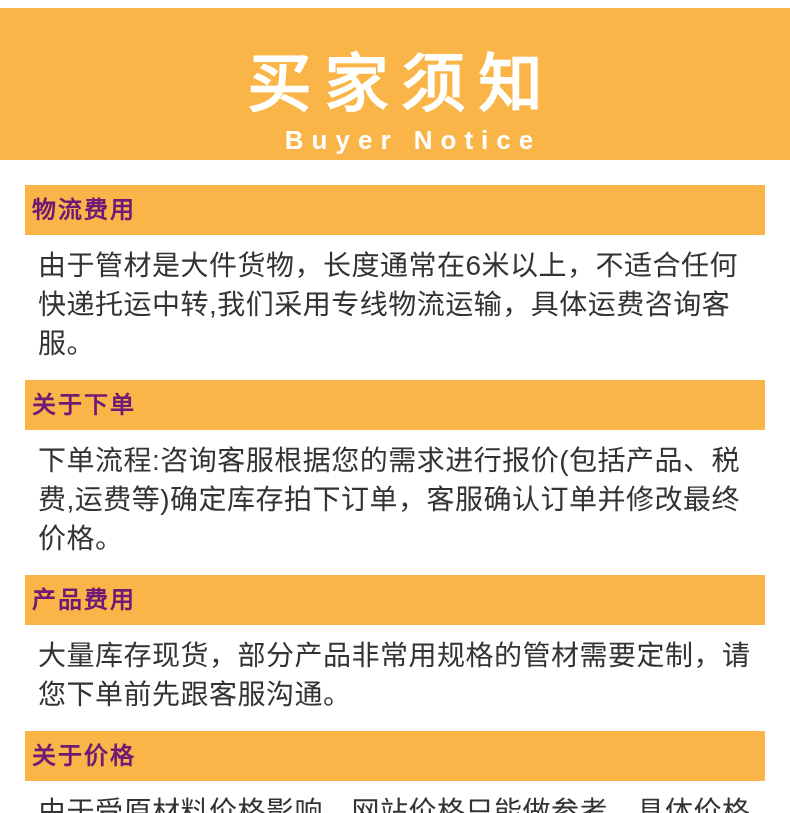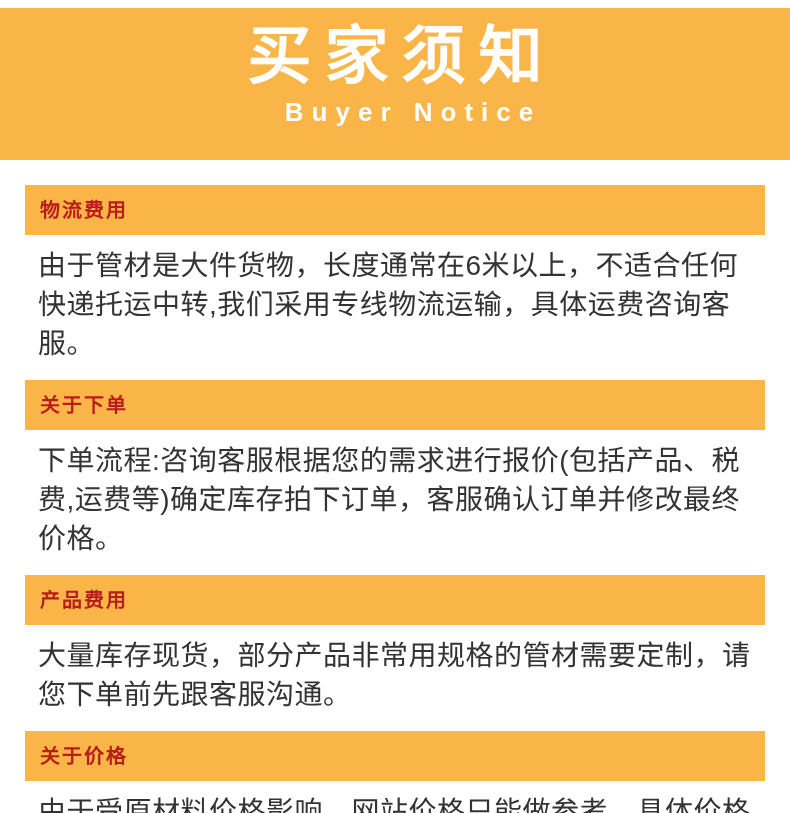--- a/index.html
+++ b/index.html
@@ -16,21 +16,21 @@
   
   .banner {
     margin-top: 8px;
     height: 152px;
     width: 790px;
     background: var(--accent);
     text-align: center;
     color: #ffffff;
   }
   .banner-title {
-    padding-top: 16px;
+    padding-top: 44px;
     font-size: 64px;
     line-height: 1.0;
     font-weight: bold;
     letter-spacing: 13px;
     padding-left: 13px; 
   }
   .banner-subtitle {
     margin-top: 9px;
     font-size: 26px;
     font-weight: bold;
@@ -38,25 +38,25 @@
     padding-left: 8px;
     margin-left: 28px;
   }
 
   
   .sections { padding-top: 25px; }
   .section { margin: 0 25px 17px 25px; }
   .section-heading {
     height: 50px;
     background: var(--accent);
-    color: #b91c1c;
-    font-size: 20px;
+    color: #701a75;
+    font-size: 24px;
     font-weight: bold;
     line-height: 50px;
-    padding-left: 15px;
+    padding-left: 7px;
     letter-spacing: 2px;
   }
   .section-body {
     margin: 11px 0 16px 13px;
     font-size: 28px;
     line-height: 39px;
     color: var(--body-text);
     letter-spacing: 0.5px;
   }
 </style>

